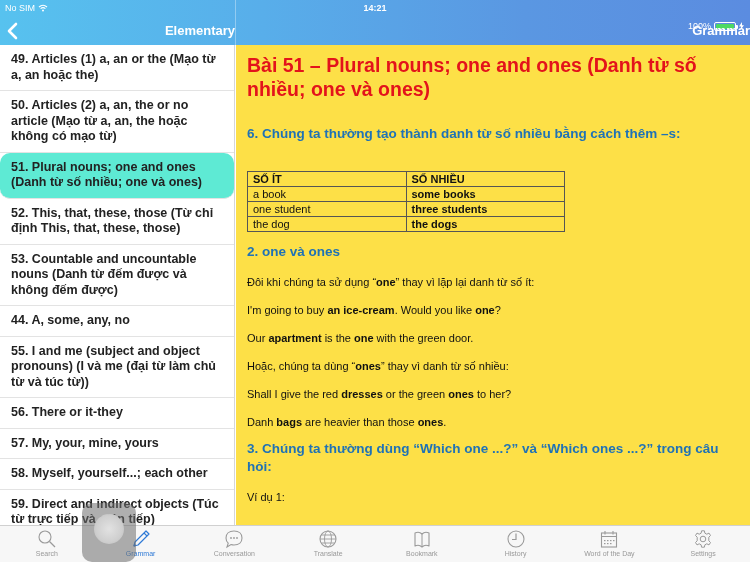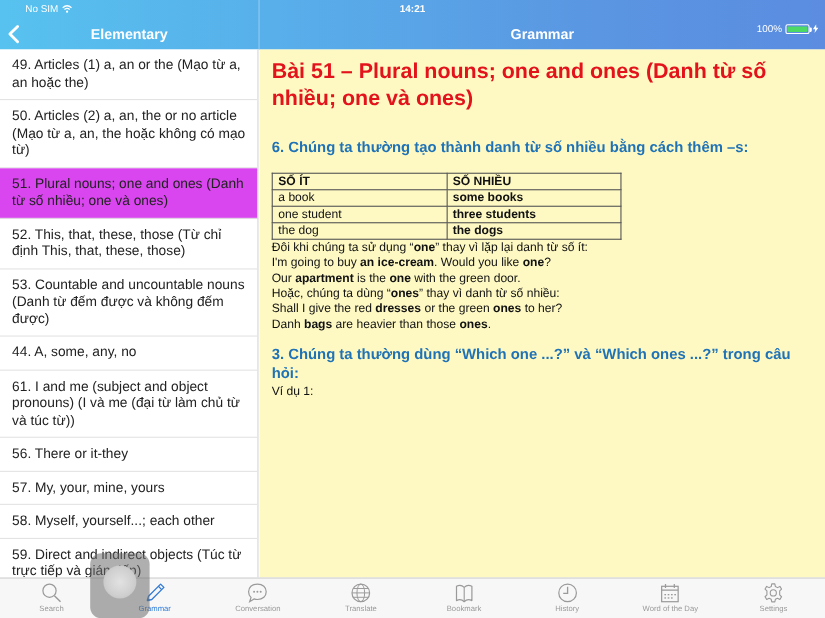--- a/index.html
+++ b/index.html
@@ -4,56 +4,56 @@
 <style>
   * { box-sizing: border-box; margin: 0; padding: 0; }
   html, body { width: 750px; height: 562px; overflow: hidden; background: #fff; }
   body { font-family: "Liberation Sans", sans-serif; color: #111; position: relative; }
 
   .topbar {
     position: absolute; left: 0; top: 0; width: 750px; height: 45px;
     background: linear-gradient(90deg, #57c2ef 0%, #58aeea 35%, #5a97e2 70%, #5b8ce0 100%);
   }
   .status { position: absolute; top: 0; left: 0; width: 750px; height: 16px; font-size: 9px; color: #fff; }
-  .status .carrier { position: absolute; left: 23px; top: 3px; display: flex; align-items: center; gap: 3px; }
+  .status .carrier { position: absolute; left: 5px; top: 3px; display: flex; align-items: center; gap: 3px; }
   .status .time { position: absolute; left: 0; right: 0; top: 3px; text-align: center; font-weight: bold; }
   .status .battery { position: absolute; right: 6px; top: 3px; display: flex; align-items: center; gap: 3px; margin-top: 18px; }
   .batt-shell { width: 22px; height: 9px; border: 1px solid #fff; border-radius: 2px; padding: 1px; position: relative; }
   .batt-fill { width: 100%; height: 100%; background: #4cd964; border-radius: 1px; }
   .batt-tip { position: absolute; right: -3px; top: 2px; width: 2px; height: 4px; background: #fff; border-radius: 0 1px 1px 0; }
 
   .nav-left { position: absolute; left: 0; top: 16px; width: 235px; height: 29px; }
   .nav-right { position: absolute; left: 236px; top: 16px; width: 514px; height: 29px; }
-  .nav-title { position: absolute; left: 0; right: 0; top: 7px; text-align: center; color: #fff; font-size: 13px; font-weight: bold; }
+  .nav-title { position: absolute; left: 0; right: 0; top: 7px; text-align: right; color: #fff; font-size: 13px; font-weight: bold; }
   .back-btn { position: absolute; left: 6px; top: 6px; width: 14px; height: 18px; cursor: pointer; }
   .vline { position: absolute; left: 235px; top: 0; width: 1px; height: 45px; background: rgba(255,255,255,0.35); }
 
   .sidebar {
     position: absolute; left: 0; top: 45px; width: 235px; height: 480px; overflow: hidden;
     border-right: 1px solid #d6d6d6; background: #fff;
   }
   .list-item {
     padding: 7px 10px 7px 11px; font-size: 12.5px; line-height: 15.5px; color: #222;
-    border-bottom: 1px solid #e3e3e3; cursor: pointer;
-  }
-  .list-item.selected { background: #d946ef; }
+    border-bottom: 1px solid #e3e3e3; cursor: pointer; font-weight: bold;
+  }
+  .list-item.selected { background: #5eead4; border-radius: 10px; }
 
   .content {
     position: absolute; left: 236px; top: 45px; width: 514px; height: 480px; overflow: hidden;
-    padding: 4px 10px 0 11px; background: #fef9c3;
+    padding: 4px 10px 0 11px; background: #fde047;
   }
   .lesson-title { color: #e3131b; font-size: 19.5px; font-weight: bold; line-height: 24px; margin-top: 4px; }
   .sec-heading { color: #1f72b6; font-size: 13.5px; font-weight: bold; line-height: 18px; }
   .h1 { margin-top: 24px; }
   .h2 { margin-top: 11px; }
   .h3 { margin-top: 11px; }
-  .para { font-size: 11px; line-height: 14px; color: #111; }
+  .para { font-size: 11px; line-height: 14px; margin-top: 14px; color: #111; }
   .para b { font-weight: bold; }
 
-  table.grammar { border-collapse: collapse; margin-top: 14px; width: 318px; font-size: 11px; padding-left: 14px; }
+  table.grammar { border-collapse: collapse; margin-top: 28px; width: 318px; font-size: 11px; padding-left: 14px; }
   table.grammar td { border: 1px solid #555; padding: 0 5px; height: 15px; line-height: 13px; width: 50%; }
   table.grammar tr.head td { font-weight: bold; }
   table.grammar td.plural { font-weight: bold; }
 
   .tabbar {
     position: absolute; left: 0; top: 525px; width: 750px; height: 37px;
     background: #f7f7f7; border-top: 1px solid #d0d0d0; display: flex;
   }
   .tab { flex: 1; display: flex; flex-direction: column; align-items: center; justify-content: flex-start; cursor: pointer; }
   .tab svg { margin-top: 3px; width: 20px; height: 20px; }
@@ -106,21 +106,21 @@
   </div>
 </div>
 
 <div class="sidebar">
   <div class="list-item">49. Articles (1) a, an or the (Mạo từ a, an hoặc the)</div>
   <div class="list-item">50. Articles (2) a, an, the or no article (Mạo từ a, an, the hoặc không có mạo từ)</div>
   <div class="list-item selected">51. Plural nouns; one and ones (Danh từ số nhiều; one và ones)</div>
   <div class="list-item">52. This, that, these, those (Từ chỉ định This, that, these, those)</div>
   <div class="list-item">53. Countable and uncountable nouns (Danh từ đếm được và không đếm được)</div>
   <div class="list-item">44. A, some, any, no</div>
-  <div class="list-item">61. I and me (subject and object pronouns) (I và me (đại từ làm chủ từ và túc từ))</div>
+  <div class="list-item">55. I and me (subject and object pronouns) (I và me (đại từ làm chủ từ và túc từ))</div>
   <div class="list-item">56. There or it-they</div>
   <div class="list-item">57. My, your, mine, yours</div>
   <div class="list-item">58. Myself, yourself...; each other</div>
   <div class="list-item">59. Direct and indirect objects (Túc từ trực tiếp và gián tiếp)</div>
 </div>
 
 <div class="content">
   <div class="lesson-title">Bài 51 – Plural nouns; one and ones (Danh từ số nhiều; one và ones)</div>
 
   <div class="sec-heading h1">6. Chúng ta thường tạo thành danh từ số nhiều bằng cách thêm –s:</div>
@@ -138,20 +138,21 @@
       <td>one student</td>
       <td class="plural">three students</td>
     </tr>
     <tr>
       <td>the dog</td>
       <td class="plural">the dogs</td>
     </tr>
   </tbody>
     </table>
 
+  <div class="sec-heading h2">2. one và ones</div>
   <p class="para"><span>Đôi khi chúng ta sử dụng “</span><b>one</b><span>” thay vì lặp lại danh từ số ít:</span></p>
   <p class="para"><span>I'm going to buy </span><b>an ice-cream</b><span>. Would you like </span><b>one</b><span>?</span></p>
   <p class="para"><span>Our </span><b>apartment</b><span> is the </span><b>one</b><span> with the green door.</span></p>
   <p class="para"><span>Hoặc, chúng ta dùng “</span><b>ones</b><span>” thay vì danh từ số nhiều:</span></p>
   <p class="para"><span>Shall I give the red </span><b>dresses</b><span> or the green </span><b>ones</b><span> to her?</span></p>
   <p class="para"><span>Danh </span><b>bags</b><span> are heavier than those </span><b>ones</b><span>.</span></p>
 
   <div class="sec-heading h3">3. Chúng ta thường dùng “Which one ...?” và “Which ones ...?” trong câu hỏi:</div>
   <p class="para">Ví dụ 1:</p>
 </div>

